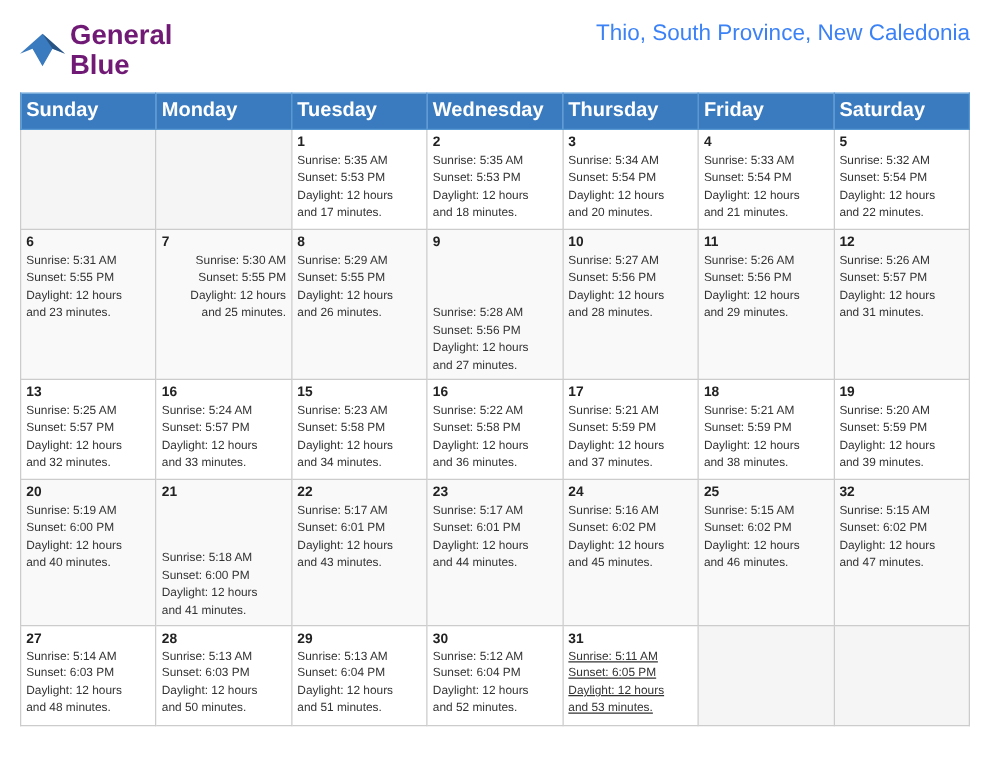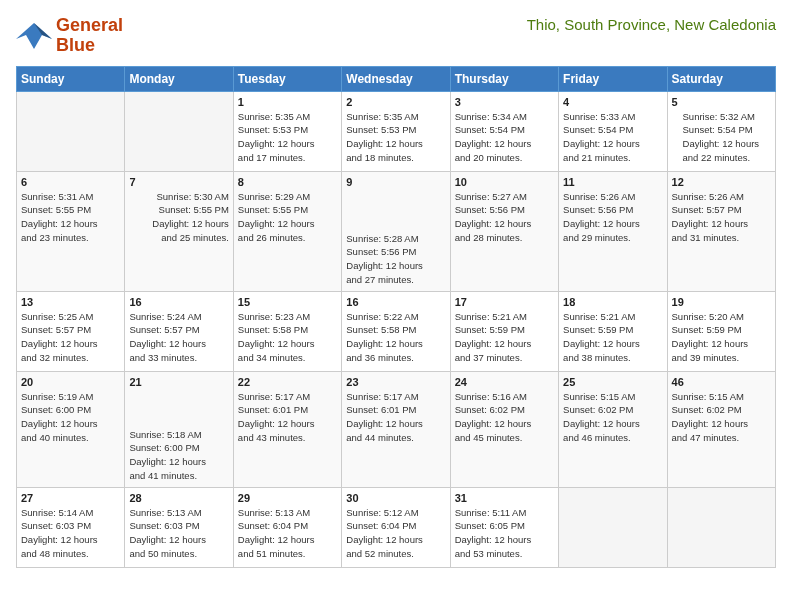--- a/index.html
+++ b/index.html
@@ -15,50 +15,50 @@
       justify-content: space-between;
       align-items: flex-start;
       margin-bottom: 10px;
     }
     .logo {
       display: flex;
       align-items: center;
       gap: 4px;
     }
     .logo-text {
-      font-size: 18px;
+      font-size: 22px;
       font-weight: bold;
-      color: #c2410c;
+      color: #701a75;
       line-height: 1.1;
     }
     .logo-bird {
       width: 36px;
       height: 30px;
     }
     .title-block {
       text-align: right;
     }
     .month-title {
       font-size: 36px;
       font-weight: bold;
       color: #1a1a1a;
     }
     .subtitle {
-      font-size: 15px;
-      color: #4d7c0f;
+      font-size: 18px;
+      color: #3b82f6;
     }
     table {
       width: 100%;
       border-collapse: collapse;
       table-layout: fixed;
     }
     th {
       background-color: #3a7abf;
       color: #fff;
-      font-size: 12px;
+      font-size: 16px;
       font-weight: bold;
       padding: 5px 4px;
       text-align: left;
       border: 1px solid #5a9ad4;
     }
     td {
       vertical-align: top;
       border: 1px solid #ccc;
       padding: 4px;
       font-size: 10px;
@@ -141,21 +141,21 @@
         </td>
         <td>
           <div class="day-num">4</div>
           <div class="day-detail" style="white-space: pre-line;">Sunrise: 5:33 AM
 Sunset: 5:54 PM
 Daylight: 12 hours
 and 21 minutes.</div>
         </td>
         <td>
           <div class="day-num">5</div>
-          <div class="day-detail" style="white-space: pre-line; margin-left: 11px;">Sunrise: 5:32 AM
+          <div class="day-detail" style="white-space: pre-line;">Sunrise: 5:32 AM
 Sunset: 5:54 PM
 Daylight: 12 hours
 and 22 minutes.</div>
         </td>
       </tr>
       <tr>
         <td>
           <div class="day-num">6</div>
           <div class="day-detail" style="white-space: pre-line;">Sunrise: 5:31 AM
 Sunset: 5:55 PM
@@ -293,21 +293,21 @@
 and 45 minutes.</div>
         </td>
         <td>
           <div class="day-num">25</div>
           <div class="day-detail" style="white-space: pre-line;">Sunrise: 5:15 AM
 Sunset: 6:02 PM
 Daylight: 12 hours
 and 46 minutes.</div>
         </td>
         <td>
-          <div class="day-num">46</div>
+          <div class="day-num">32</div>
           <div class="day-detail" style="white-space: pre-line;">Sunrise: 5:15 AM
 Sunset: 6:02 PM
 Daylight: 12 hours
 and 47 minutes.</div>
         </td>
       </tr>
       <tr>
         <td>
           <div class="day-num">27</div>
           <div class="day-detail" style="white-space: pre-line;">Sunrise: 5:14 AM
@@ -331,21 +331,21 @@
         </td>
         <td>
           <div class="day-num">30</div>
           <div class="day-detail" style="white-space: pre-line;">Sunrise: 5:12 AM
 Sunset: 6:04 PM
 Daylight: 12 hours
 and 52 minutes.</div>
         </td>
         <td>
           <div class="day-num">31</div>
-          <div class="day-detail" style="white-space: pre-line;">Sunrise: 5:11 AM
+          <div class="day-detail" style="white-space: pre-line; text-decoration: underline;">Sunrise: 5:11 AM
 Sunset: 6:05 PM
 Daylight: 12 hours
 and 53 minutes.</div>
         </td>
         <td class="empty"></td>
         <td class="empty"></td>
       </tr>
     </tbody>
 </table>
 

